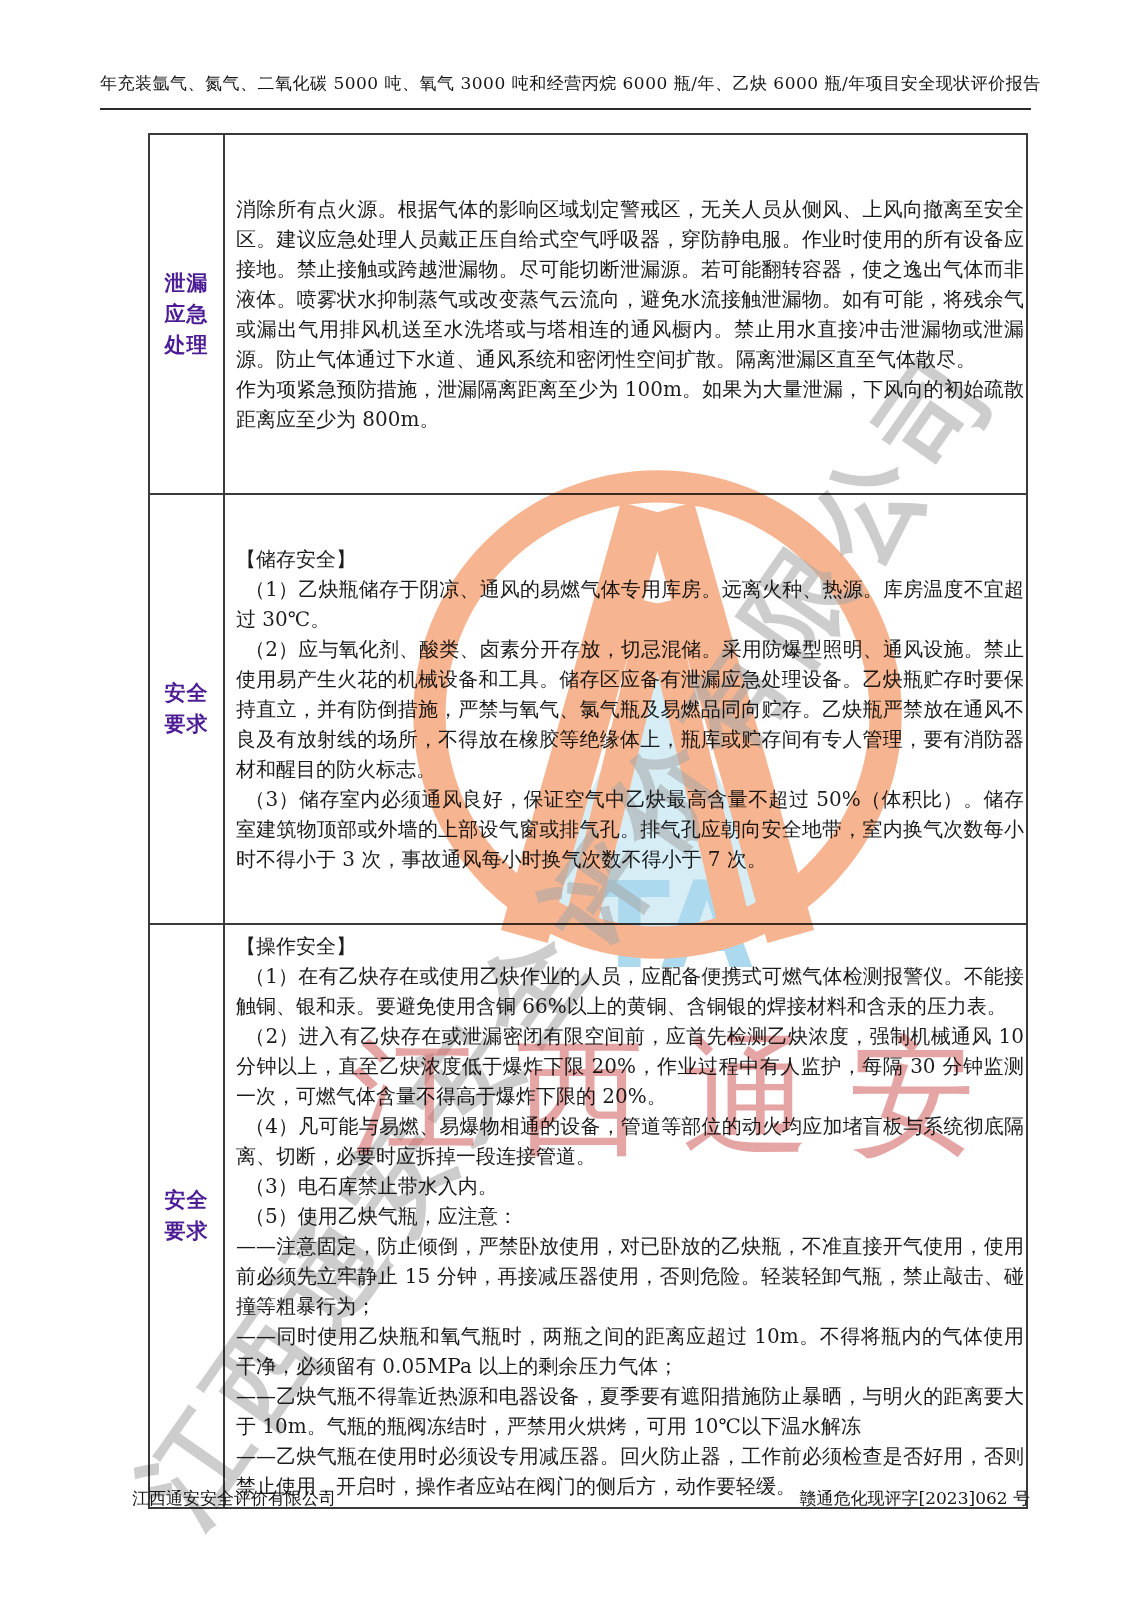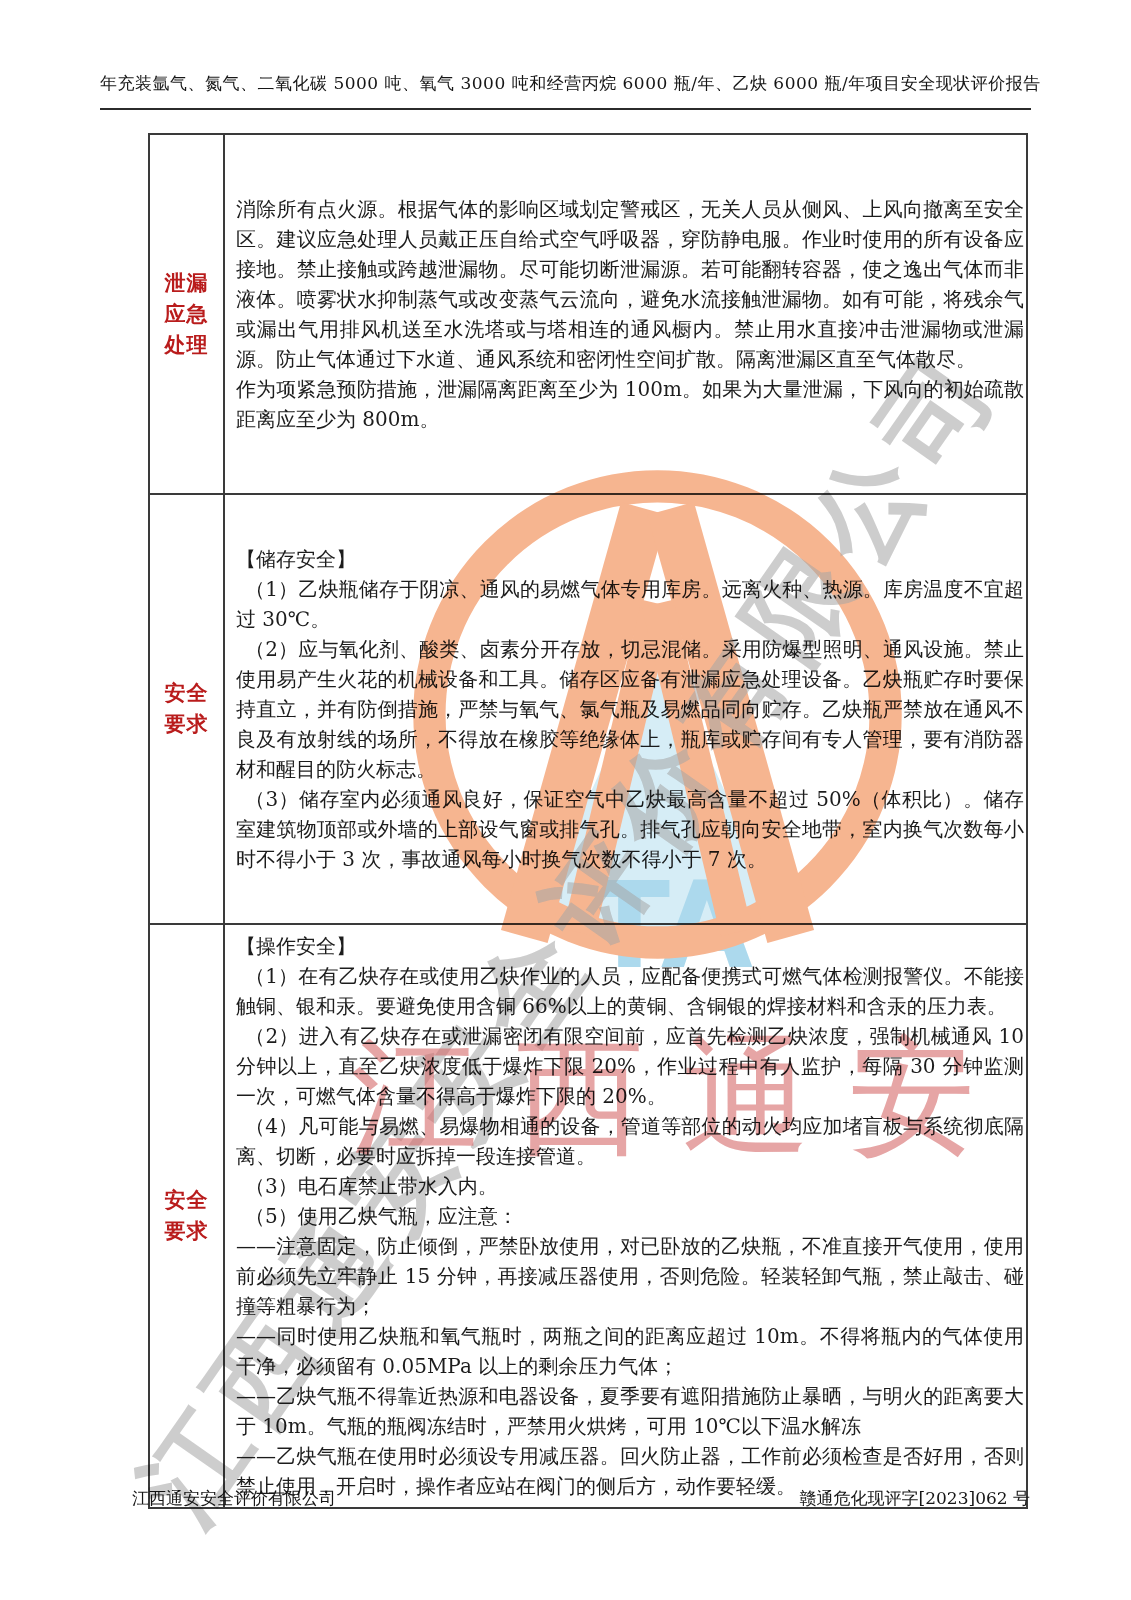--- a/index.html
+++ b/index.html
@@ -48,21 +48,21 @@
     border:2px solid var(--line);
     vertical-align:middle;
   }
   .row-label{
     width:75px;
     text-align:center;
     font-family:"DejaVu Sans","Liberation Sans",sans-serif;
     font-weight:bold;
     font-size:21px;
     line-height:31px;
-    color:#b91c1c;
+    color:#4c1d95;
   }
   .label-text{
     display:inline-block;
     width:46px;
     word-break:break-all;
     letter-spacing:1px;
   }
   .row-content{
     padding:6px 2px 6px 11px;
   }

